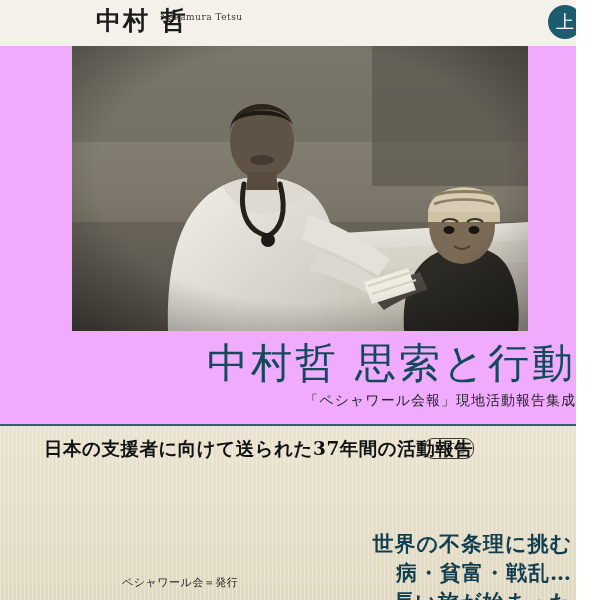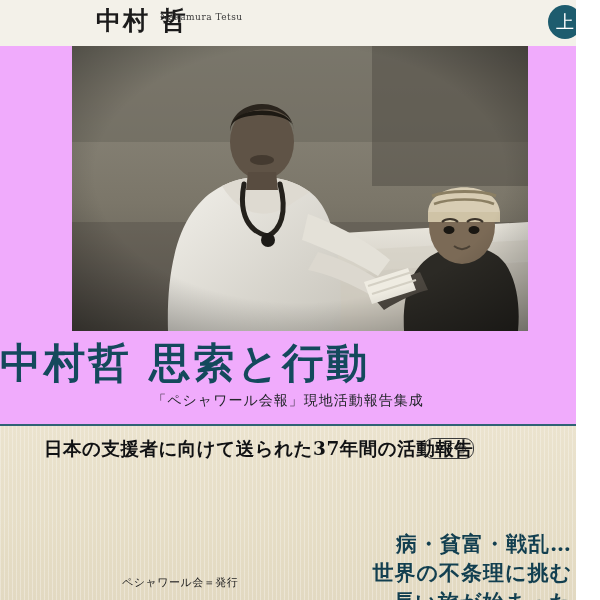--- a/index.html
+++ b/index.html
@@ -83,33 +83,33 @@
     overflow: hidden;
   }
   .photo svg { display: block; }
 
   
   .title-main {
     position: absolute;
     left: 0;
     right: 0;
     top: 336px;
-    text-align: left;
+    text-align: right;
     font-family: "DejaVu Serif", serif;
     font-size: 41px;
-    font-weight: 700;
+    font-weight: 400;
     color: #14495c;
     letter-spacing: 3px;
   }
   .title-sub {
     position: absolute;
     left: 0;
     right: 0;
     top: 392px;
-    text-align: center;
+    text-align: right;
     font-family: Liberation Mono, monospace;
     font-size: 14px;
     color: #23262a;
     letter-spacing: 1px;
   }
 
   
   .obi {
     position: absolute;
     left: 0;
@@ -267,20 +267,20 @@
   </div>
 
   <div class="title-main">中村哲 思索と行動</div>
   <div class="title-sub">「ペシャワール会報」現地活動報告集成</div>
 
   <div class="obi">
     <div class="obi-texture"></div>
     <div class="obi-headline">日本の支援者に向けて送られた37年間の活動報告</div>
     <div class="obi-volnote">上下巻</div>
     <div class="obi-slogan">
+      <div>世界の不条理に挑む</div>
       <div>病・貧富・戦乱…</div>
-      <div>世界の不条理に挑む</div>
       <div>長い旅が始まった</div>
     </div>
     <div class="publisher">ペシャワール会＝発行</div>
   </div>
 
 </div>
 
 </body></html>

